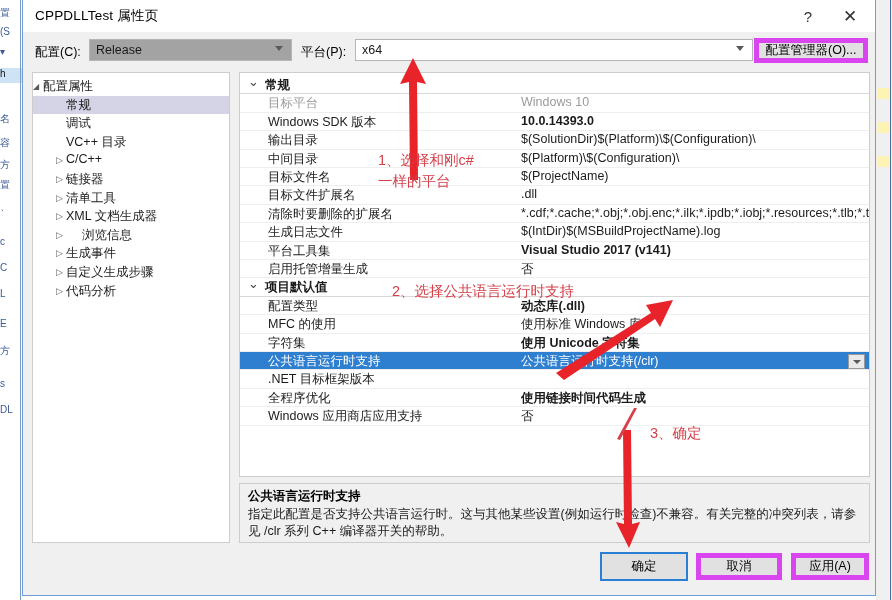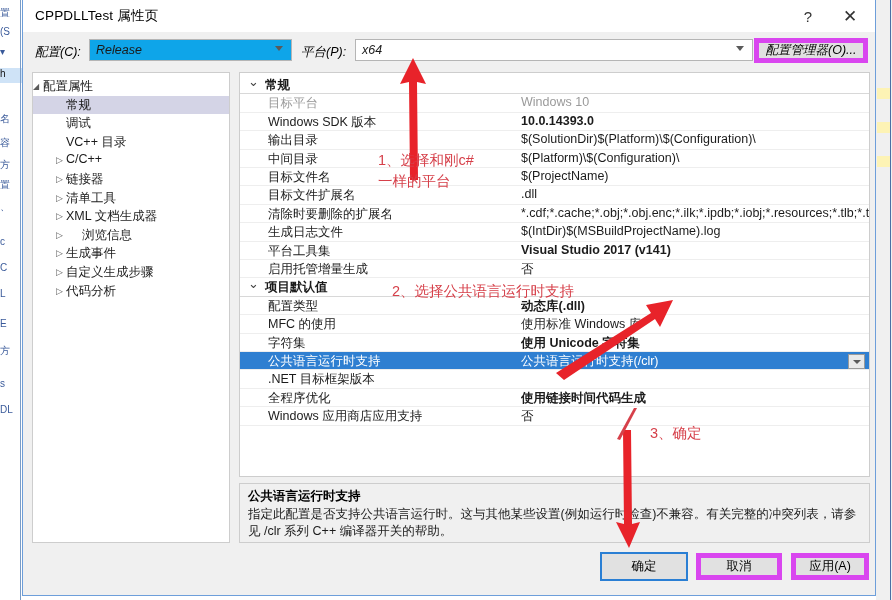--- a/index.html
+++ b/index.html
@@ -51,25 +51,25 @@
   }
   .win-btn {
     position: absolute; top: 0; height: 32px; width: 38px;
     display: flex; align-items: center; justify-content: center;
     color: #333; background: transparent; border: none; cursor: default;
   }
   .help-btn { right: 48px; font-size: 15px; }
   .close-btn { right: 6px; font-size: 17px; font-weight: 300; }
 
   
-  .cfgrow { position: absolute; left: 0; top: 32px; right: 0; height: 36px; font-style: italic; }
+  .cfgrow { position: absolute; left: 0; top: 32px; right: 0; height: 36px; }
   .lbl { position: absolute; font-size: 12.5px; color: #000; top: 12px; }
   .combo {
     position: absolute; top: 7px; height: 22px;
-    border: 1px solid #b5b5b5; background: #0ea5e9;
+    border: 1px solid #b5b5b5; background: #a3a3a3;
     font-size: 12.5px; color: #1b1b1b;
   }
   .combo.white { background: #ffffff; border:1px solid #b5b5b5; }
   .combo .val { position: absolute; left: 6px; top: 3px; }
   .combo .arr {
     position: absolute; right: 7px; top: 5px;
     width: 9px; height: 9px;
   }
   .combo .arr::before {
     content: ""; position: absolute; left: 0; top: 1px;

